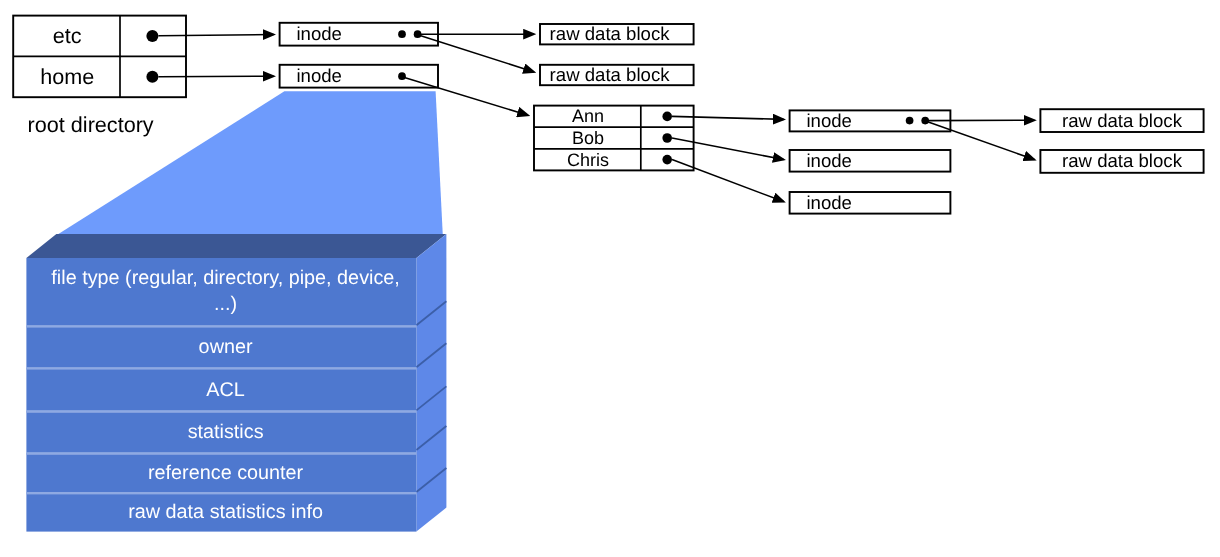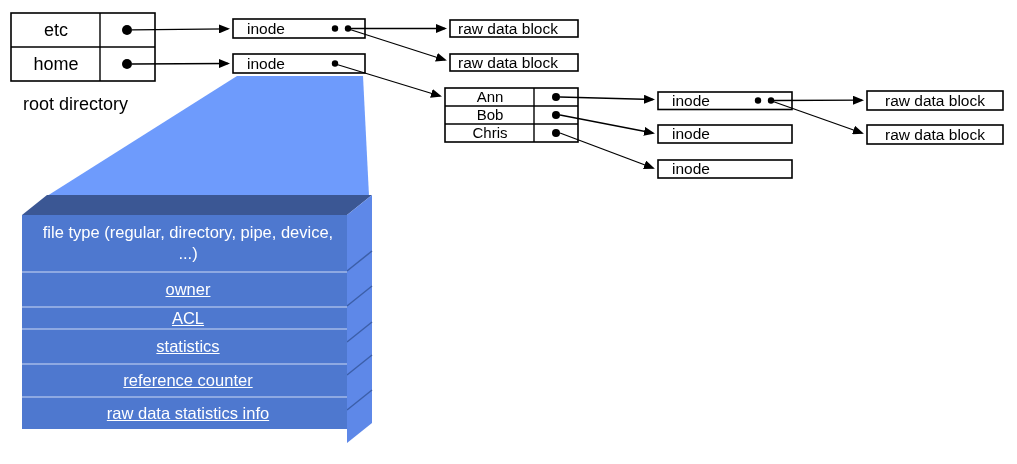--- a/index.html
+++ b/index.html
@@ -42,21 +42,21 @@
     background: var(--stack-front, #4e78cf);
     color: var(--stack-text, #ffffff);
     font-size: 16.5px;
     line-height: 21px;
     display: flex;
     flex-direction: column;
     justify-content: center;
     padding-left: 9px;
     padding-right: 2px;
   }
-  .srow + .srow { border-top: 2px solid var(--stack-separator, #8ea9e2); text-decoration: underline; }
+  .srow + .srow { border-top: 2px solid var(--stack-separator, #8ea9e2); }
 </style>
 </head>
 <body>
 
 <div id="stage">
 
   <svg id="diagram-svg" width="1017" height="464" viewBox="0 0 1017 464">
     <defs>
       <marker id="ah" markerUnits="userSpaceOnUse" markerWidth="11" markerHeight="9" refX="9" refY="4.5" orient="auto">
         <path d="M0,0 L11,4.5 L0,9 z" fill="#000000"></path>
@@ -158,21 +158,21 @@
     </g>
   </svg>
 
   <div class="stack">
     <div class="srow" style="height:56px">
       <span>file type (regular, directory, pipe, device, ...)</span>
     </div>
     <div class="srow" style="height:35px">
       <span>owner</span>
     </div>
-    <div class="srow" style="height:22px">
+    <div class="srow" style="height:36px">
       <span>ACL</span>
     </div>
     <div class="srow" style="height:35px">
       <span>statistics</span>
     </div>
     <div class="srow" style="height:33px">
       <span>reference counter</span>
     </div>
     <div class="srow" style="height:33px">
       <span>raw data statistics info</span>

